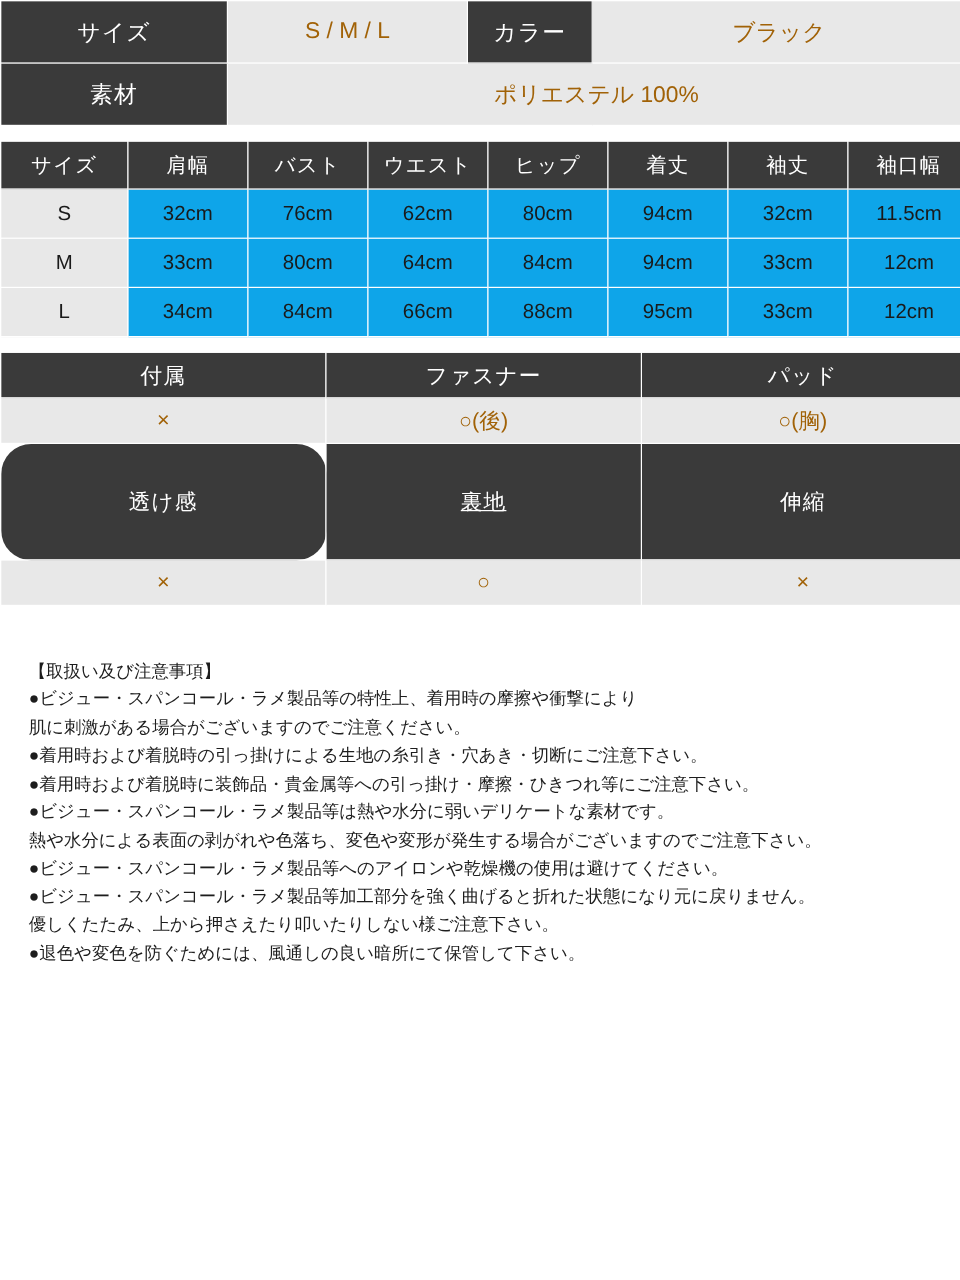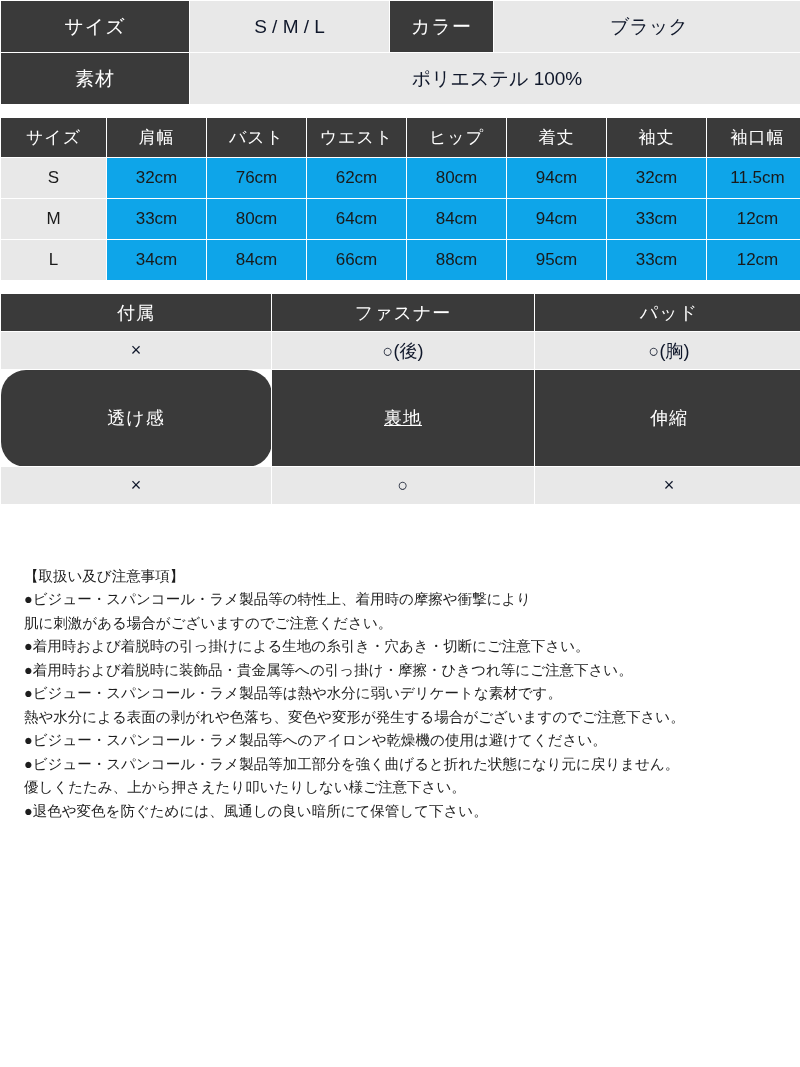--- a/index.html
+++ b/index.html
@@ -35,21 +35,21 @@
   
   .hd {
     background: #3a3a3a;
     color: #ffffff;
     font-size: 19px;
     letter-spacing: 1px;
   }
   
   .vl {
     background: #e8e8e8;
-    color: #0f172a;
+    color: #a16207;
     font-size: 19px;
     text-align: center;
   }
   .vl-sm {
     background: #0ea5e9;
     color: #1a1a1a;
     font-size: 17px;
   }
 
   
@@ -79,21 +79,21 @@
   #attr-table .a2 { width: 262px; }
   #attr-table .a3 { width: 268px; }
   #attr-table .b1 { width: 188px; border-radius: 25px; }
   #attr-table .b2 { width: 200px; text-decoration: underline; }
   #attr-table .b3 { width: 205px; }
   #attr-table .b4 { width: 207px; }
   .mark { font-size: 19px; }
 
   
   .notes {
-    margin-top: 60px;
+    margin-top: 44px;
     padding-left: 24px;
     font-size: 14.5px;
     line-height: 1.62;
     color: #1d1d1d;
   }
   .notes .line { white-space: nowrap; }
 </style>
 </head>
 <body>
 

